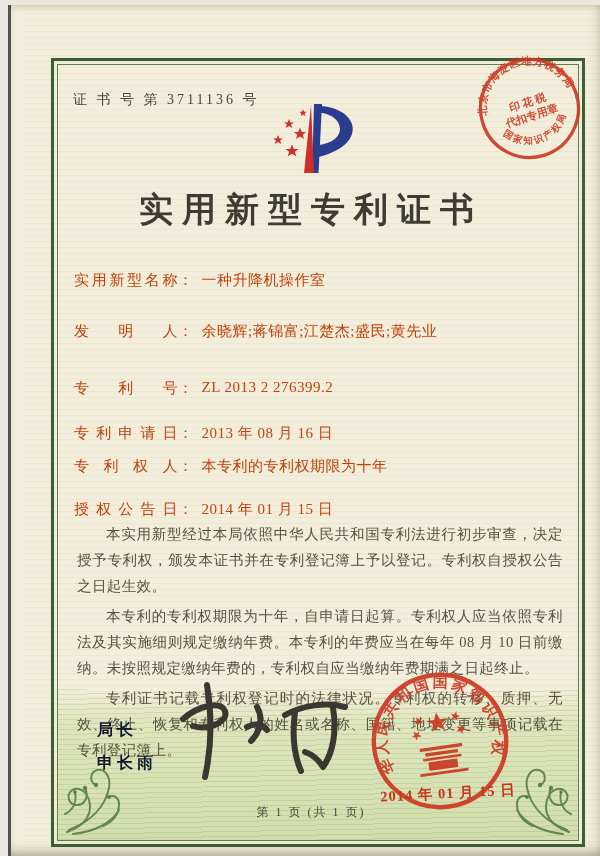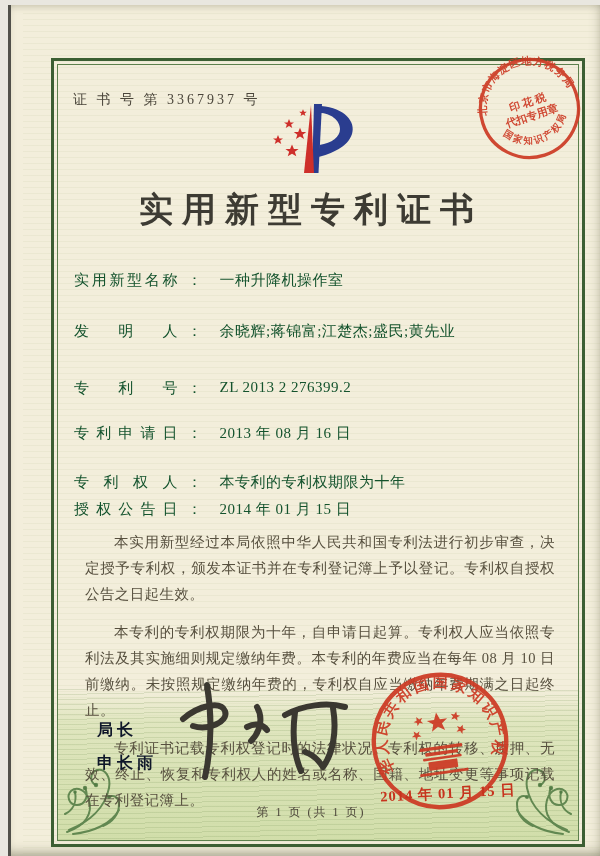--- a/index.html
+++ b/index.html
@@ -39,29 +39,29 @@
   .cert-no{
     position:absolute;left:62px;top:86px;
     font-size:14px;letter-spacing:3px;color:#4b463b;
   }
   .logo{position:absolute;left:252px;top:95px;width:100px;height:80px;}
   .stamp-tax{position:absolute;left:462px;top:47px;width:113px;height:113px;transform:rotate(-18deg);opacity:.92;}
   .title{
     position:absolute;left:0;top:182px;width:600px;text-align:center;
     font-size:34px;font-weight:600;letter-spacing:9px;color:#3d3b33;
   }
-  .row{position:absolute;left:63px;font-size:15px;color:#14532d;display:flex;letter-spacing:.5px;white-space:nowrap;gap:9px;}
+  .row{position:absolute;left:63px;font-size:15px;color:#c2410c;display:flex;letter-spacing:.5px;white-space:nowrap;}
   .row .lbl{display:inline-block;width:104px;text-align:justify;text-align-last:justify;}
   .row .colon{margin-right:8px;}
-  .r0{top:266px}.r1{top:317px}.r2{top:374px}.r3{top:419px}.r4{top:468px}.r5{top:495px}
+  .r0{top:266px}.r1{top:317px}.r2{top:374px}.r3{top:419px}.r4{top:452px}.r5{top:495px}
   .body-text{
     position:absolute;left:62px;top:512px;width:494px;
     font-size:14.5px;line-height:26px;color:#57503f;text-align:justify;letter-spacing:.4px;
   }
-  .body-text p{margin:12px;text-indent:2em;}
+  .body-text p{margin:4px;text-indent:2em;}
   .signer{
     position:absolute;left:86px;top:708px;
     font-family:"Liberation Sans","DejaVu Sans",sans-serif;
     font-size:16px;font-weight:600;color:#0f172a;letter-spacing:4px;line-height:33px;
   }
   .signature{position:absolute;left:150px;top:672px;width:210px;height:120px;}
   .seal{position:absolute;left:356px;top:663px;width:146px;height:146px;transform:rotate(-8deg);opacity:.93;}
   .seal-date{
     position:absolute;left:352px;top:779px;width:170px;text-align:center;
     color:#c7331d;font-size:14.5px;letter-spacing:1px;transform:rotate(-3deg);font-weight:600;
@@ -110,21 +110,21 @@
       </g>
       <g fill="#4f7a42" opacity=".85">
         <circle cx="26" cy="58" r="2.2"></circle>
           <circle cx="37" cy="55" r="2.2"></circle>
         <circle cx="50" cy="67" r="2"></circle>
           <circle cx="16" cy="62" r="1.8"></circle>
       </g>
     </svg>
   </div>
 
-  <div class="cert-no">证 书 号 第 3367937 号</div>
+  <div class="cert-no">证 书 号 第 3711136 号</div>
 
   <svg class="logo" viewBox="0 0 100 80">
     <defs>
       <polygon id="st5" points="0,-10 2.9,-3.1 10,-3.1 4.3,1.2 6.5,8.1 0,4 -6.5,8.1 -4.3,1.2 -10,-3.1 -2.9,-3.1"></polygon>
     </defs>
     <path d="M58,6 C82,8 93,22 89,34 C85,47 68,54 55,57 L56.5,45 C69,43 77,37 77,29 C77,20 67,13 57,13 Z" fill="#2a3d8f"></path>
     <polygon points="51,4 59,4 55.5,73 49,73" fill="#2a3d8f"></polygon>
     <polygon points="48,5 41,73 51,73" fill="#ce2f2a"></polygon>
     <g fill="#ce2f2a">
       <use href="#st5" transform="translate(40,13) scale(0.38)"></use>

